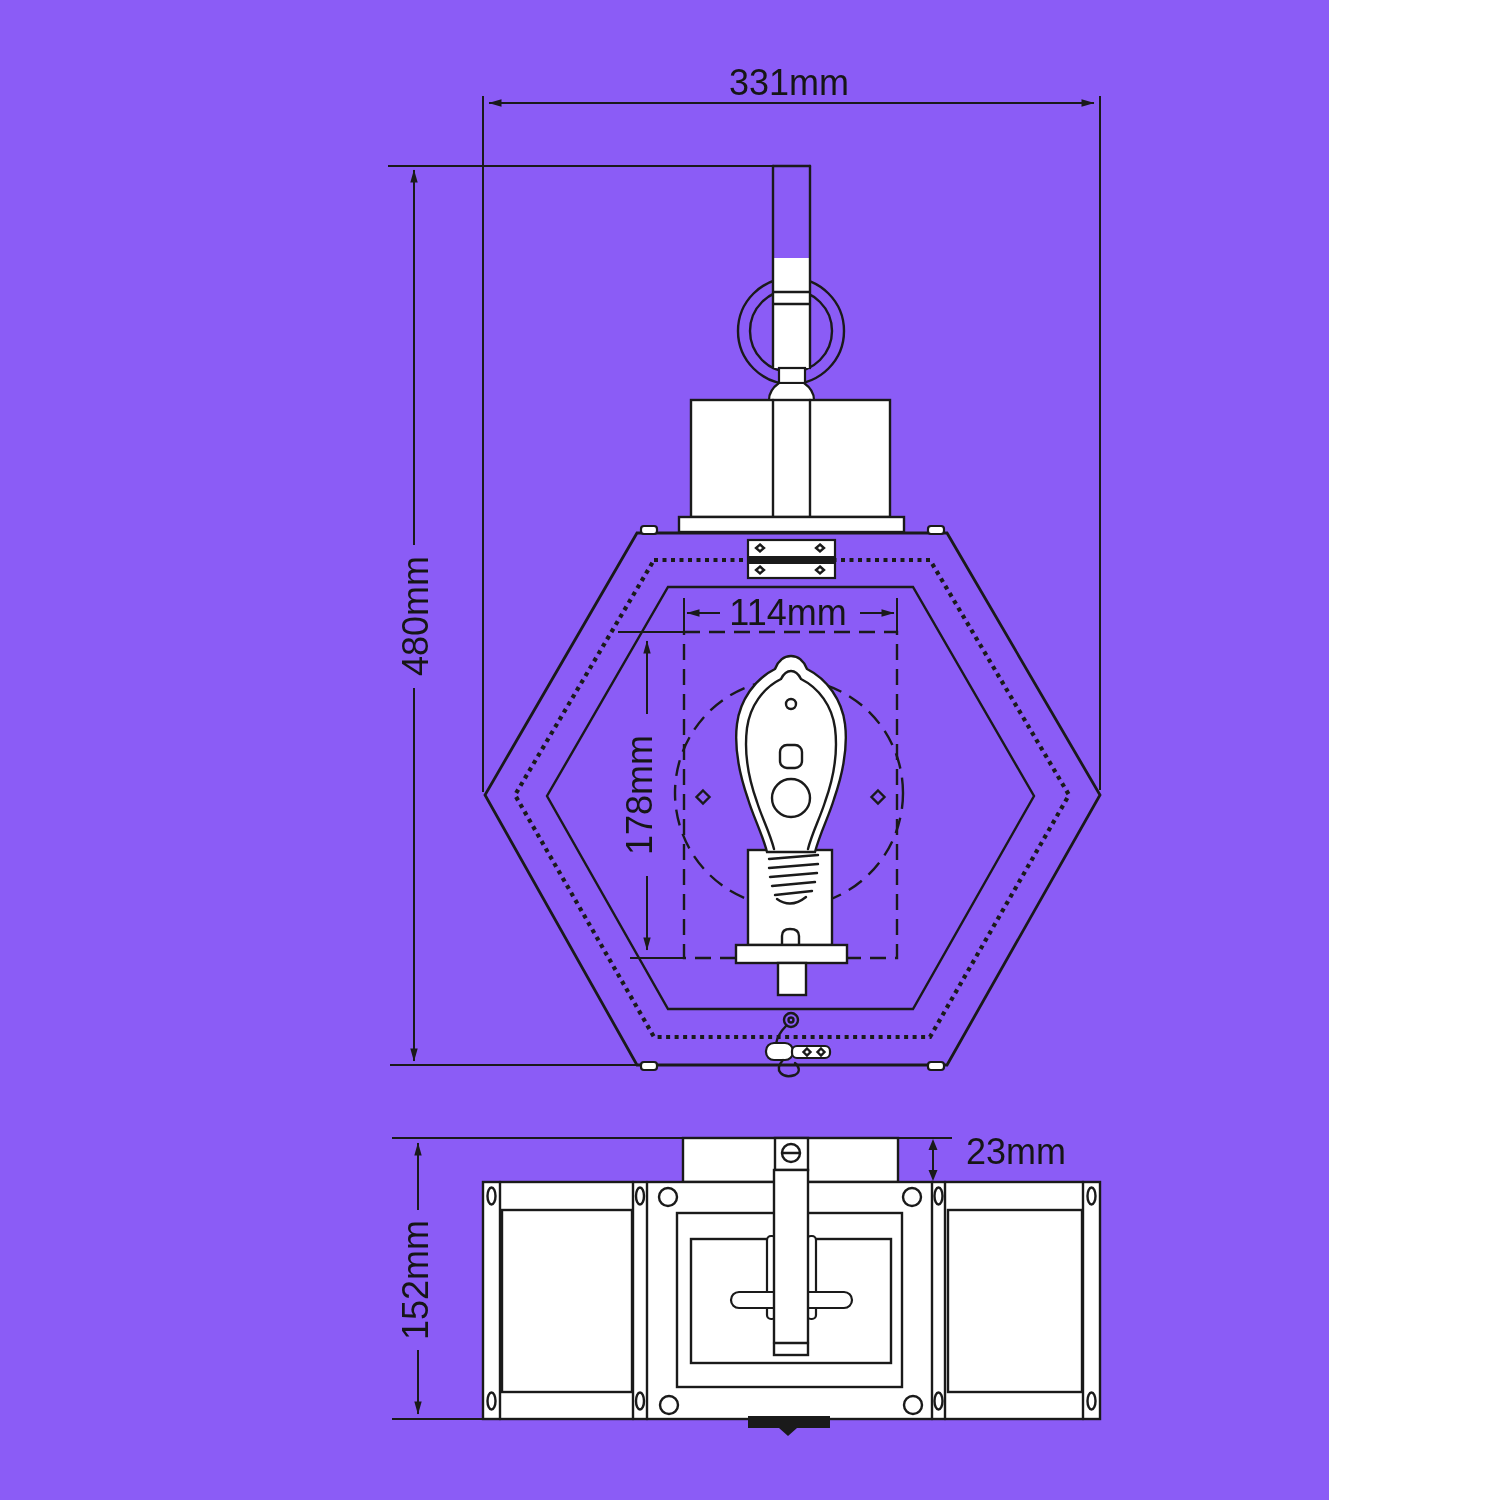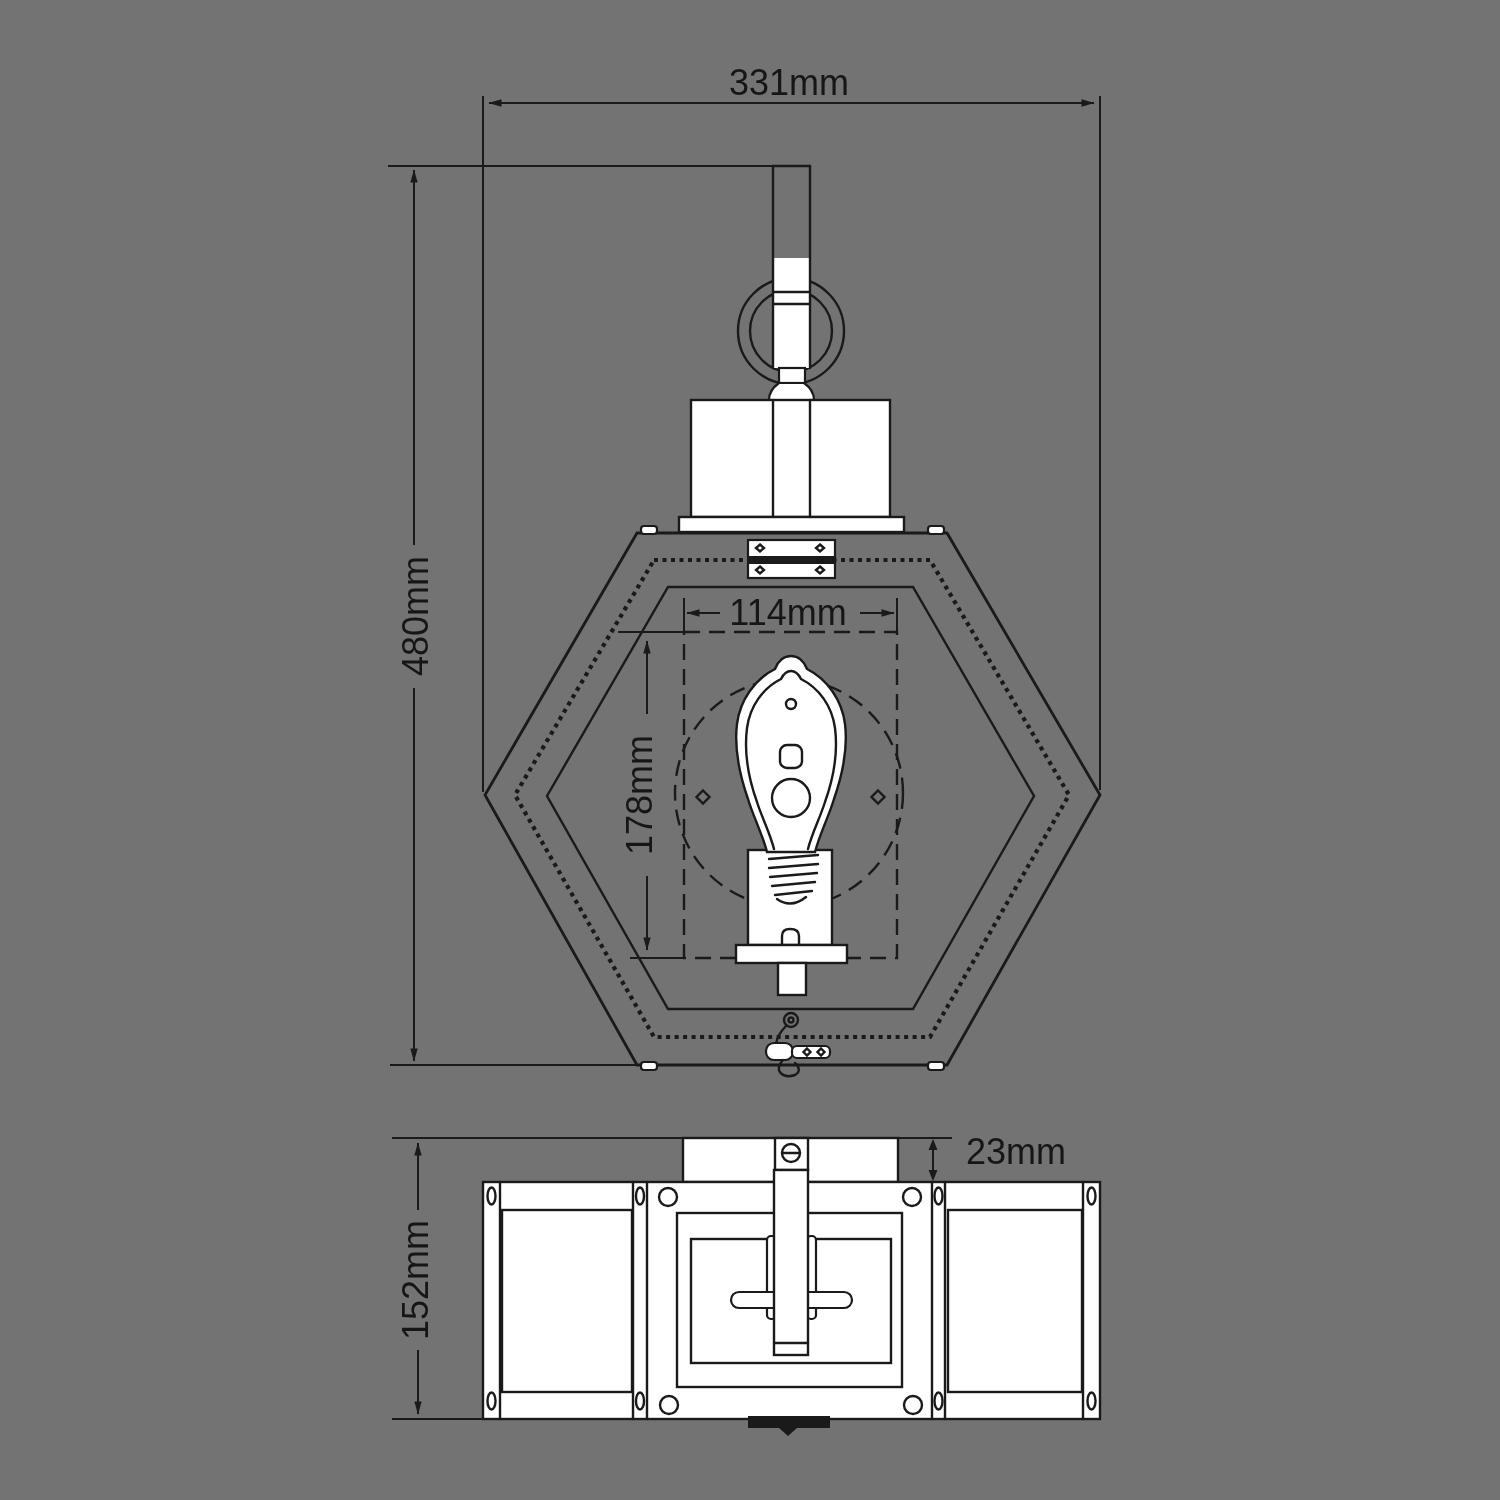--- a/index.html
+++ b/index.html
@@ -1,16 +1,16 @@
 <!DOCTYPE html>
 <html><head>
 <meta charset="utf-8">
 <style>
   html,body{margin:0;padding:0;background:#ffffff;}
-  .page{width:1500px;height:1500px;background:#737373;position:relative;overflow:hidden;}
+  .page{width:1329px;height:1500px;background:#8b5cf6;position:relative;overflow:hidden;}
   svg{display:block;}
   .ln{stroke:#1a1a1a;stroke-width:2.4;fill:none;stroke-linecap:round;}
   .ln-thick{stroke:#1a1a1a;stroke-width:2.8;fill:none;}
   .wfill{fill:#ffffff;stroke:#1a1a1a;stroke-width:2.4;}
   .wfill-thin{fill:#ffffff;stroke:#1a1a1a;stroke-width:2.2;}
   .dash{stroke:#1a1a1a;stroke-width:2.4;fill:none;stroke-dasharray:16 9;}
   .rope{stroke:#1a1a1a;stroke-width:4.2;fill:none;stroke-dasharray:4 4.5;}
   .dim{stroke:#1a1a1a;stroke-width:2;fill:none;}
   .blk{fill:#1a1a1a;stroke:none;}
   .dimtext{font-family:"Liberation Sans","DejaVu Sans",sans-serif;font-size:36px;fill:#161616;}

